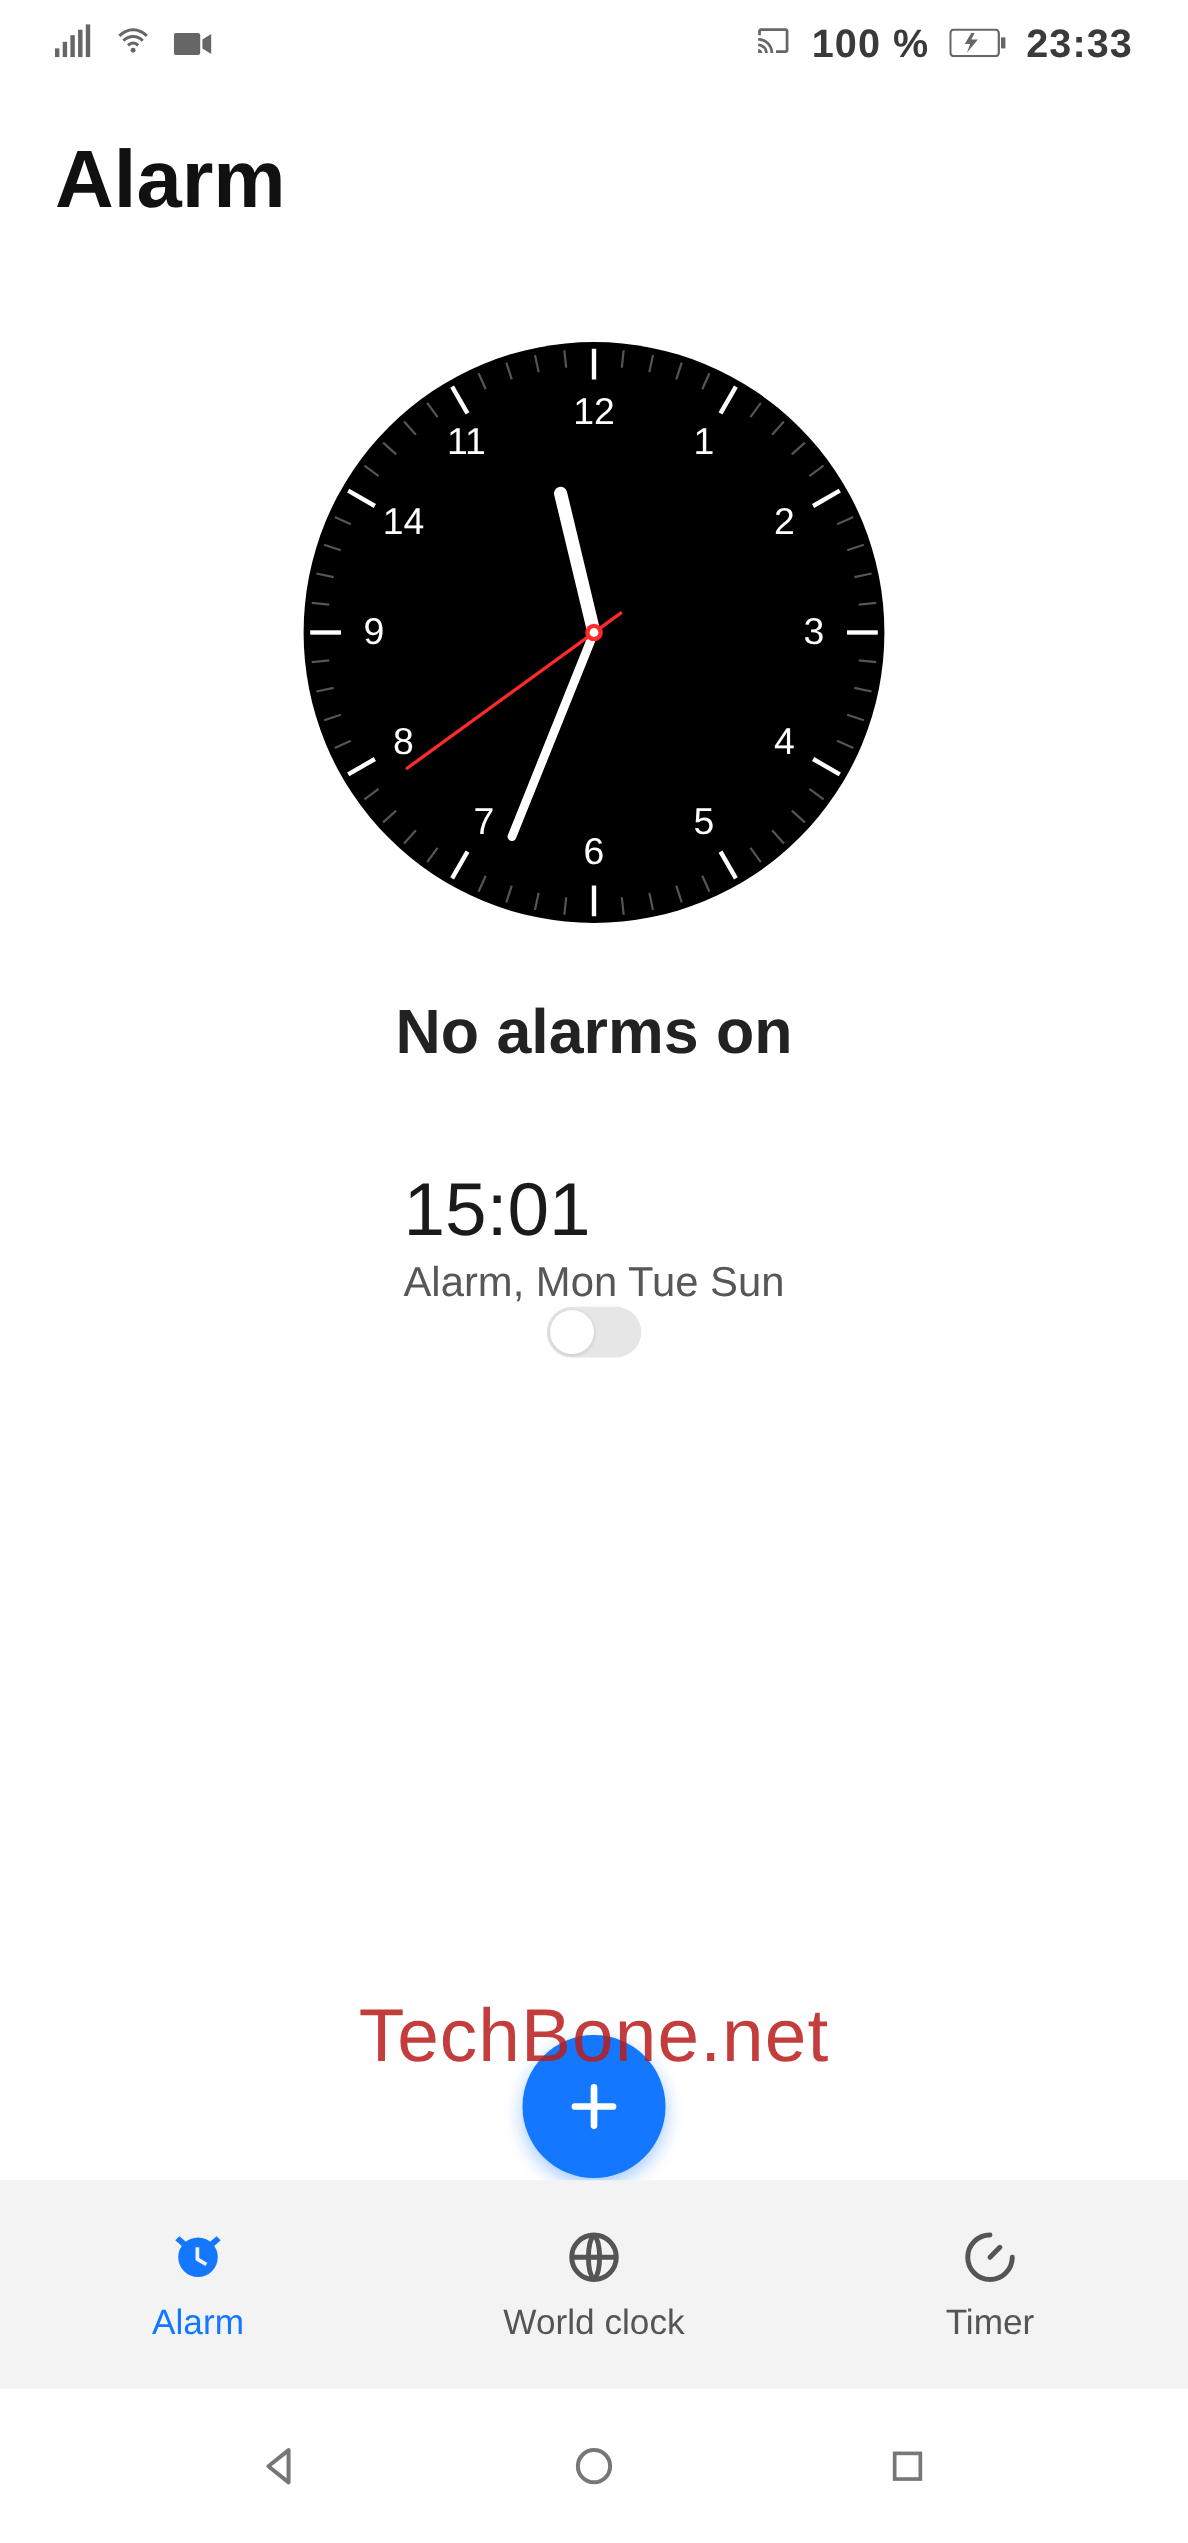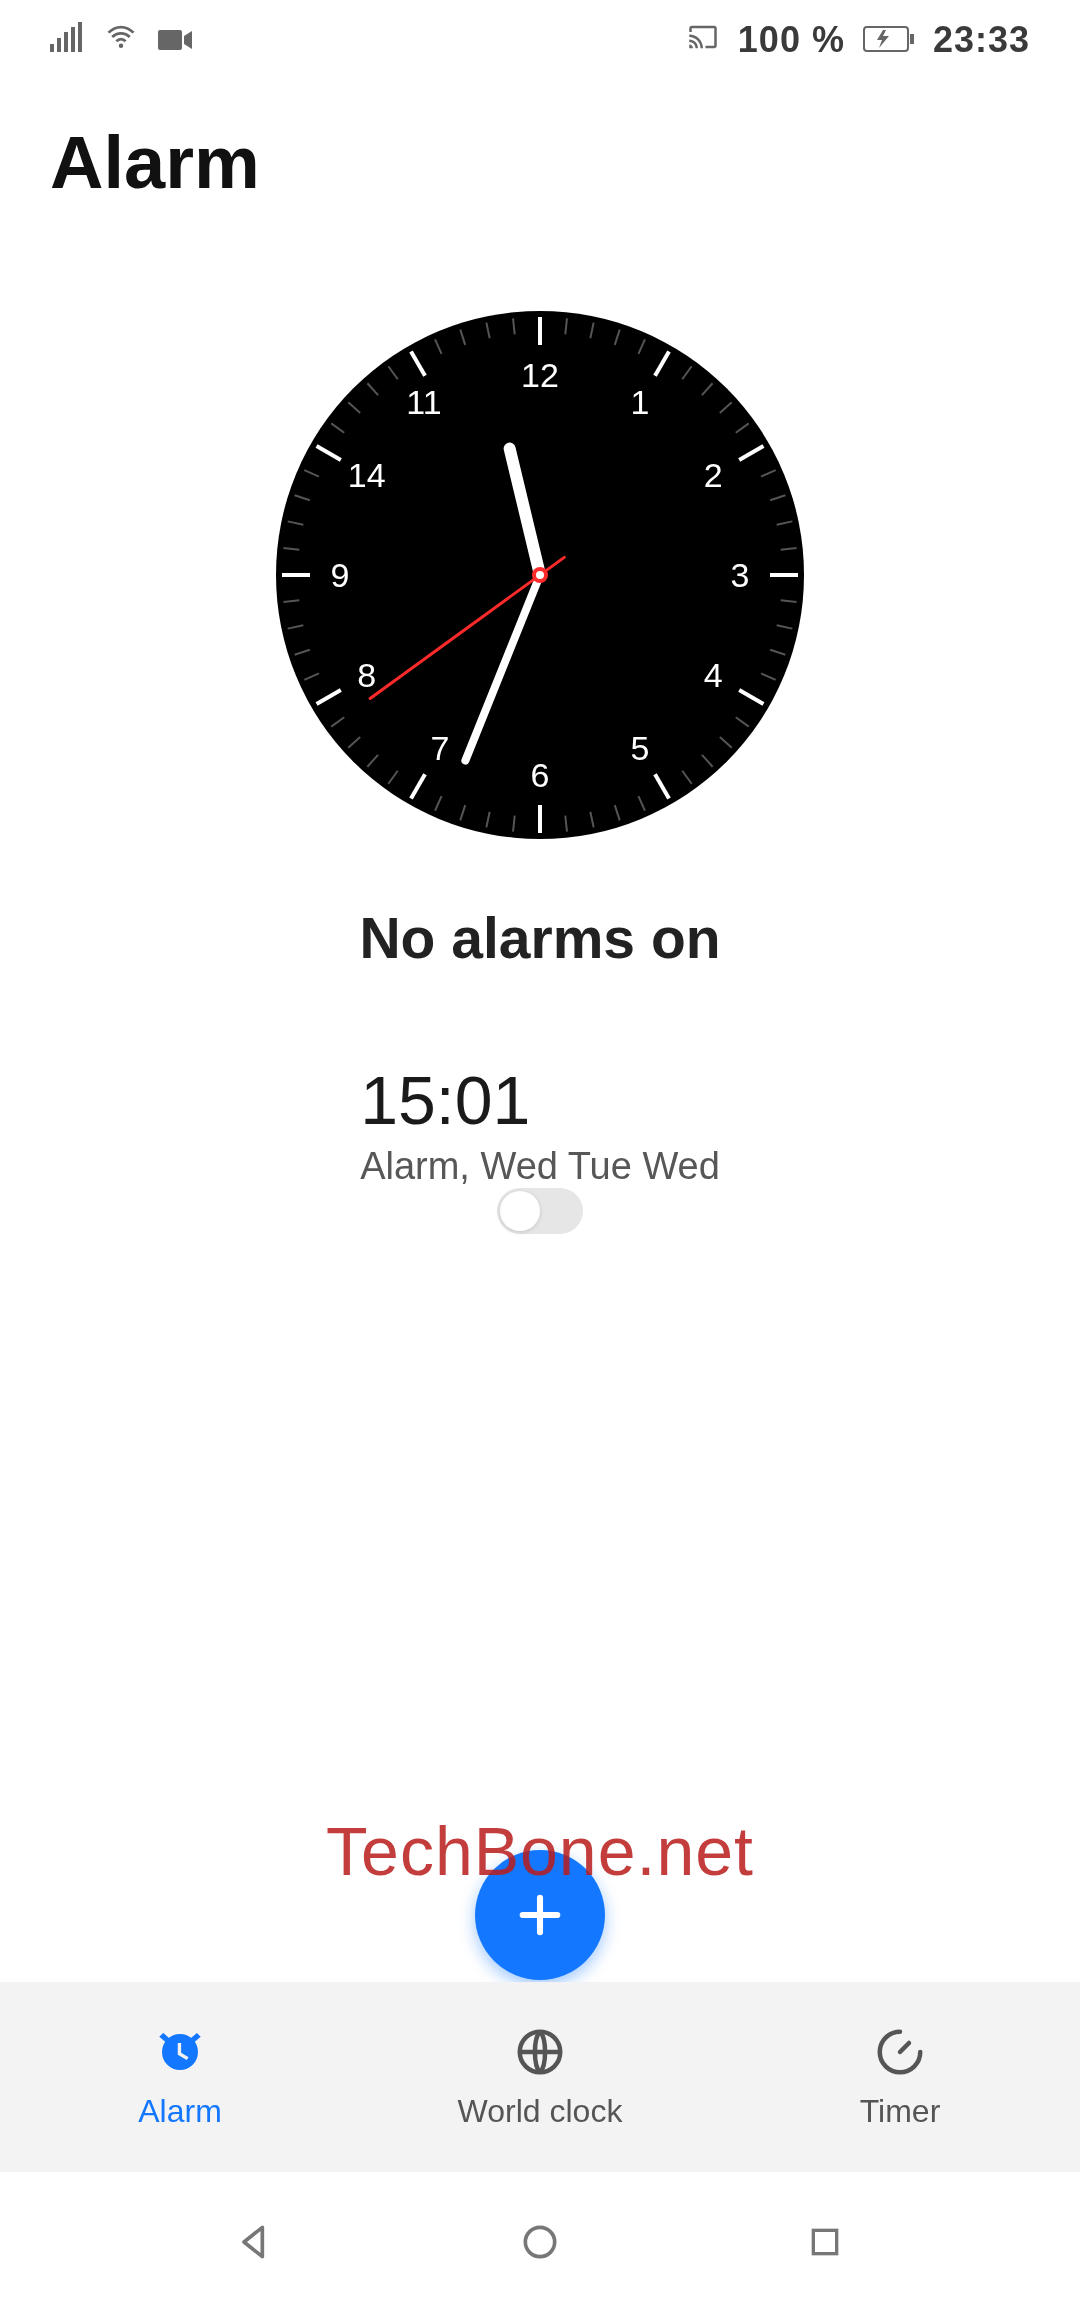--- a/index.html
+++ b/index.html
@@ -194,21 +194,21 @@
       </div>
   </div>
 </div>
 
 <div class="clock-status">No alarms on</div>
 
 <div class="alarm-list">
   <div class="alarm-row">
     <div class="left">
       <span class="alarm-time">15:01</span>
-      <span class="alarm-sub">Alarm, Wed Tue Wed</span>
+      <span class="alarm-sub">Alarm, Mon Tue Sun</span>
     </div>
     <div class="toggle">
       <div class="knob"></div>
     </div>
   </div>
 </div>
 
 <div class="fab" aria-label="Add alarm">
   <svg viewBox="0 0 24 24">
       <path d="M12 4v16M4 12h16" stroke="#fff" stroke-width="2.8" stroke-linecap="round"></path>

